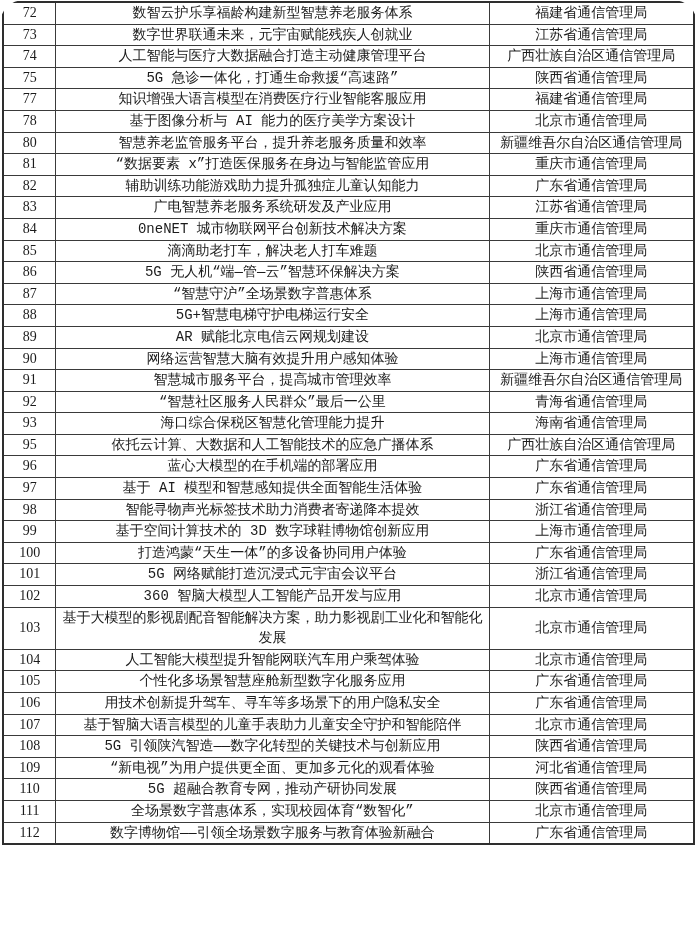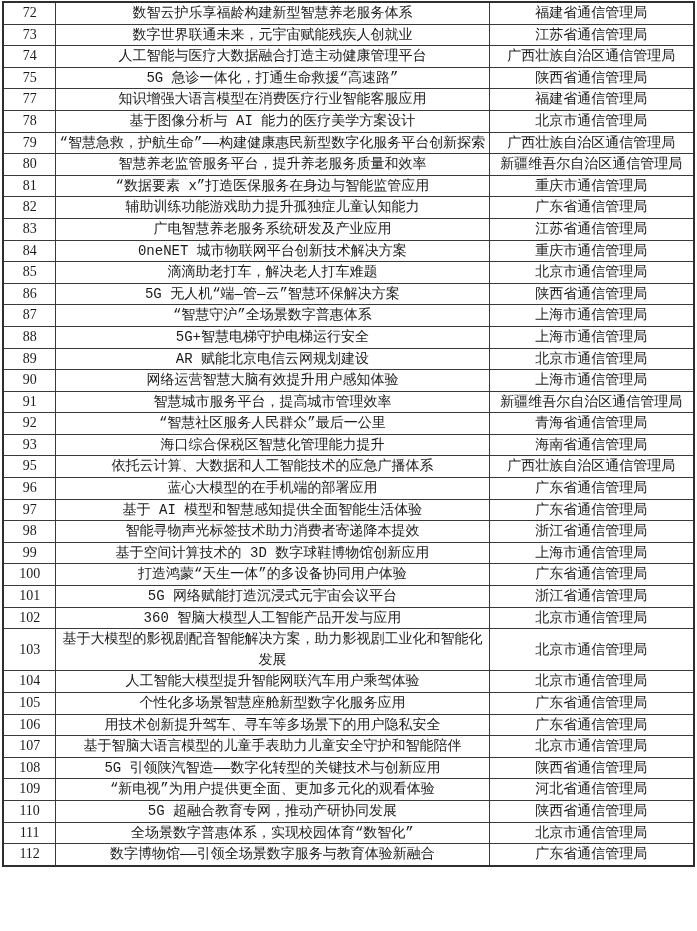--- a/index.html
+++ b/index.html
@@ -7,20 +7,21 @@
     padding: 0;
     background: #ffffff;
   }
   .page {
     width: 697px;
     height: 931px;
     background: #ffffff;
     box-sizing: border-box;
     padding: 1px 2px;
     overflow: hidden;
+    border-radius: 24px;
   }
   table.doc-table {
     width: 693px;
     border-collapse: collapse;
     table-layout: fixed;
     font-family: "Liberation Serif", "DejaVu Serif", serif;
     font-size: 14px;
     color: #1b1b1b;
     border: 2px solid #2e2e2e;
   }
@@ -70,25 +71,20 @@
           <td class="col-no">77</td>
           <td class="col-proj">知识增强大语言模型在消费医疗行业智能客服应用</td>
           <td class="col-org">福建省通信管理局</td>
         </tr>
         <tr>
           <td class="col-no">78</td>
           <td class="col-proj">基于图像分析与 AI 能力的医疗美学方案设计</td>
           <td class="col-org">北京市通信管理局</td>
         </tr>
         <tr>
-          <td class="col-no">79</td>
-          <td class="col-proj">“智慧急救，护航生命”——构建健康惠民新型数字化服务平台创新探索</td>
-          <td class="col-org">广西壮族自治区通信管理局</td>
-        </tr>
-        <tr>
           <td class="col-no">80</td>
           <td class="col-proj">智慧养老监管服务平台，提升养老服务质量和效率</td>
           <td class="col-org">新疆维吾尔自治区通信管理局</td>
         </tr>
         <tr>
           <td class="col-no">81</td>
           <td class="col-proj">“数据要素 x”打造医保服务在身边与智能监管应用</td>
           <td class="col-org">重庆市通信管理局</td>
         </tr>
         <tr>

